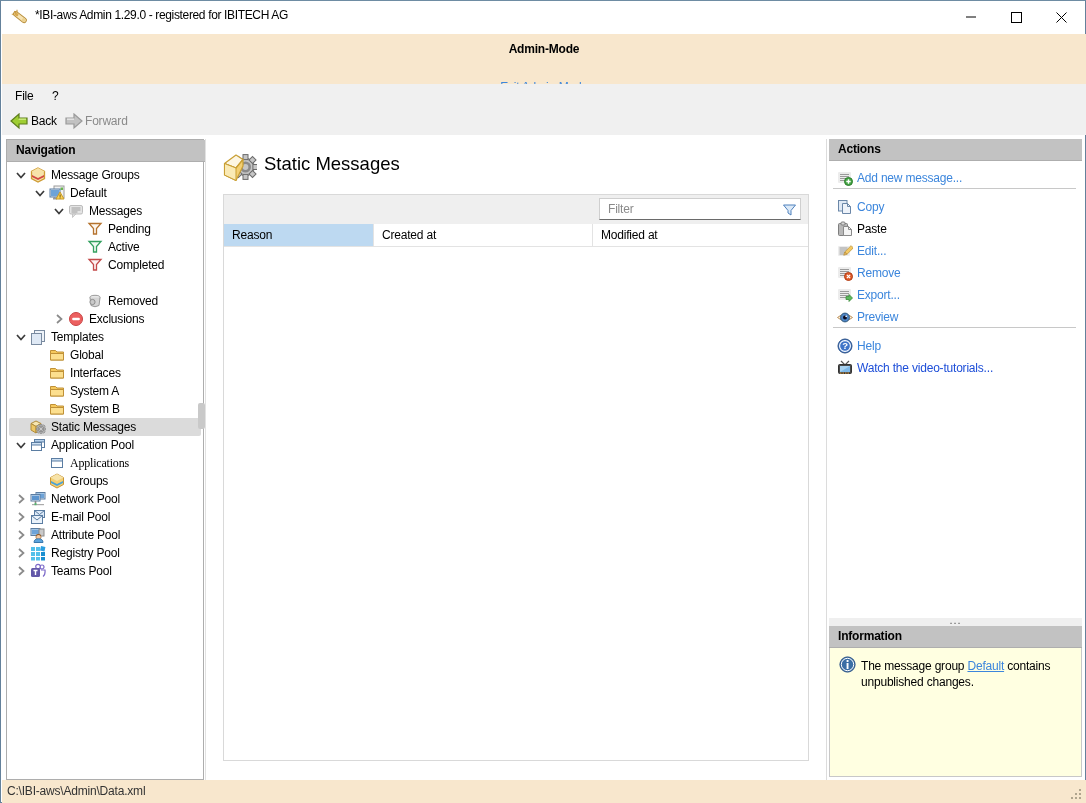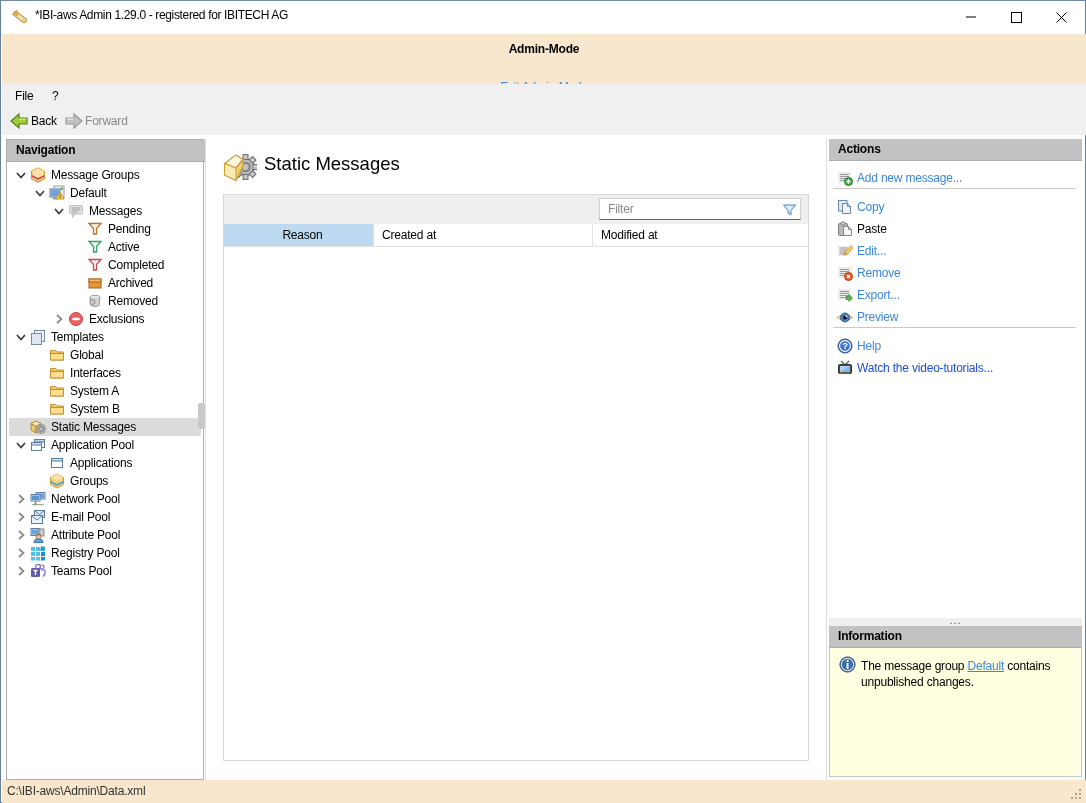--- a/index.html
+++ b/index.html
@@ -131,29 +131,20 @@
           <span style="position:absolute;left:101px;">Active</span>
         </div>
         <div class="treerow" style="left:0;top:93px;width:196px;">
           <span class="ticon" style="left:80px;">
             <svg width="16" height="16" viewBox="0 0 16 16">
               <path d="M2 2.5 L14 2.5 L9.5 7.5 L9.5 13 L6.5 13 L6.5 7.5 Z" fill="#fdefef" stroke="#c34a4a" stroke-width="1.3"></path>
             </svg>
           </span>
           <span style="position:absolute;left:101px;">Completed</span>
         </div>
-        <div class="treerow" style="left:0;top:111px;width:196px;">
-          <span class="ticon" style="left:80px;">
-            <svg width="16" height="16" viewBox="0 0 16 16">
-              <rect x="2" y="4" width="12" height="9" fill="#e8953a" stroke="#a8621c"></rect>
-              <rect x="2" y="4" width="12" height="3" fill="#f6b96a" stroke="#a8621c"></rect>
-            </svg>
-          </span>
-          <span style="position:absolute;left:101px;">Archived</span>
-        </div>
         <div class="treerow" style="left:0;top:129px;width:196px;">
           <span class="ticon" style="left:80px;">
             <svg width="16" height="16" viewBox="0 0 16 16">
               <ellipse cx="8" cy="4.5" rx="5" ry="2.2" fill="#e8e8e8" stroke="#9a9a9a"></ellipse>
               <path d="M3 4.5 L4 12.5 Q8 15 12 12.5 L13 4.5" fill="#d5d5d5" stroke="#9a9a9a"></path>
               <circle cx="5.5" cy="9" r="2.6" fill="#c9c9c9" stroke="#8d8d8d"></circle>
             </svg>
           </span>
           <span style="position:absolute;left:101px;">Removed</span>
         </div>
@@ -253,21 +244,21 @@
           <span class="ticon" style="left:23px;">
             <svg width="16" height="16" viewBox="0 0 16 16">
               <rect x="4.5" y="2.5" width="10" height="8" fill="#fff" stroke="#5b7da2"></rect>
               <rect x="4.5" y="2.5" width="10" height="2.5" fill="#b8d2ec" stroke="#5b7da2"></rect>
               <rect x="1.5" y="5.5" width="10" height="8" fill="#fff" stroke="#5b7da2"></rect>
               <rect x="1.5" y="5.5" width="10" height="2.5" fill="#cde0f2" stroke="#5b7da2"></rect>
             </svg>
           </span>
           <span style="position:absolute;left:44px;">Application Pool</span>
         </div>
-        <div class="treerow" style="left:0;top:291px;width:196px;">
+        <div class="treerow" style="left:0;top:291px;width:196px;font-family:Liberation Serif, serif;">
           <span class="ticon" style="left:42px;">
             <svg width="16" height="16" viewBox="0 0 16 16">
               <rect x="2.5" y="3.5" width="11" height="9" fill="#fff" stroke="#5b7da2"></rect>
               <rect x="2.5" y="3.5" width="11" height="2.5" fill="#cde0f2" stroke="#5b7da2"></rect>
             </svg>
           </span>
           <span style="position:absolute;left:63px;">Applications</span>
         </div>
         <div class="treerow" style="left:0;top:309px;width:196px;">
           <span class="ticon" style="left:42px;">
@@ -406,21 +397,21 @@
     <div class="abs" style="left:0;top:0;width:584px;height:29px;background:#efefef;">
       <div class="abs" style="left:375px;top:3px;width:202px;height:22px;background:#fff;border:1px solid #cfcfcf;border-bottom:1px solid #6a6a6a;">
         <span class="abs" style="left:8px;top:3px;color:#8a8a8a;">Filter</span>
         <svg class="abs" style="left:182px;top:4px;" width="15" height="14" viewBox="0 0 15 14">
           <path d="M1.5 2 L13.5 2 L9 7.5 L9 12 L6 10 L6 7.5 Z" fill="#dceaf8" stroke="#4f81bd" stroke-width="1"></path>
         </svg>
       </div>
     </div>
 
     <div class="abs" style="left:0;top:29px;width:584px;height:23px;border-bottom:1px solid #e3e3e3;">
-      <div class="abs" style="left:0;top:0;width:149px;height:22px;background:#bdd9f1;line-height:22px;padding-left:8px;text-align:center;">Reason</div>
+      <div class="abs" style="left:0;top:0;width:149px;height:22px;background:#bdd9f1;line-height:22px;padding-left:8px;">Reason</div>
       <div class="abs" style="left:149px;top:0;width:219px;height:22px;line-height:22px;padding-left:8px;border-left:1px solid #e3e3e3;">Created at</div>
       <div class="abs" style="left:368px;top:0;width:216px;height:22px;line-height:22px;padding-left:8px;border-left:1px solid #e3e3e3;">Modified at</div>
     </div>
 
   </div>
 </div>
 
 <div class="abs" style="left:828px;top:138px;width:253px;height:480px;background:#fff;">
   <div class="hdr" style="left:0;top:0;width:253px;">Actions</div>
   <div id="actions" class="abs" style="left:0;top:23px;width:253px;">

